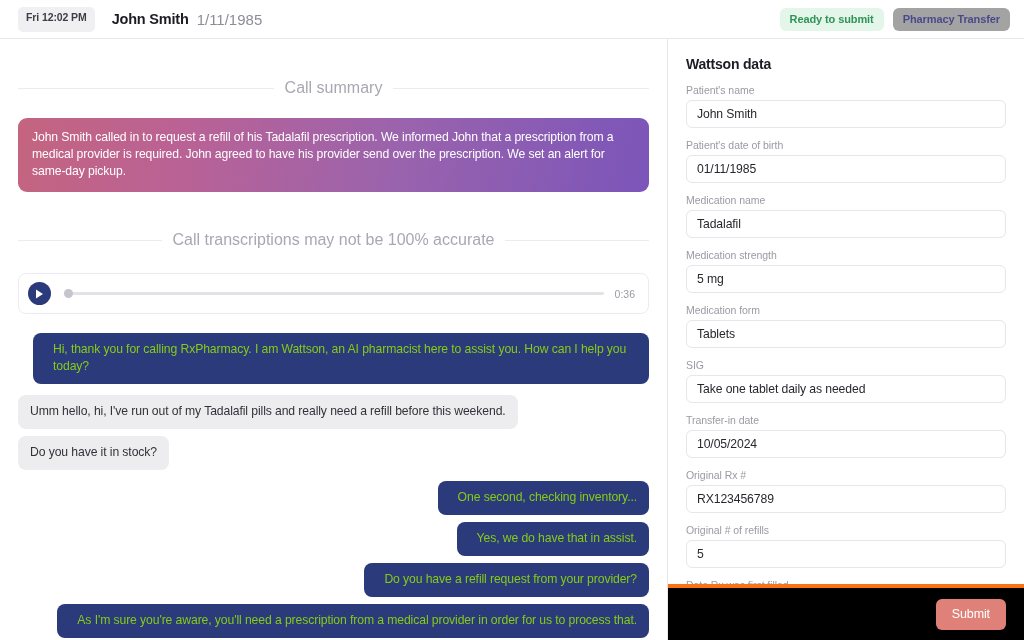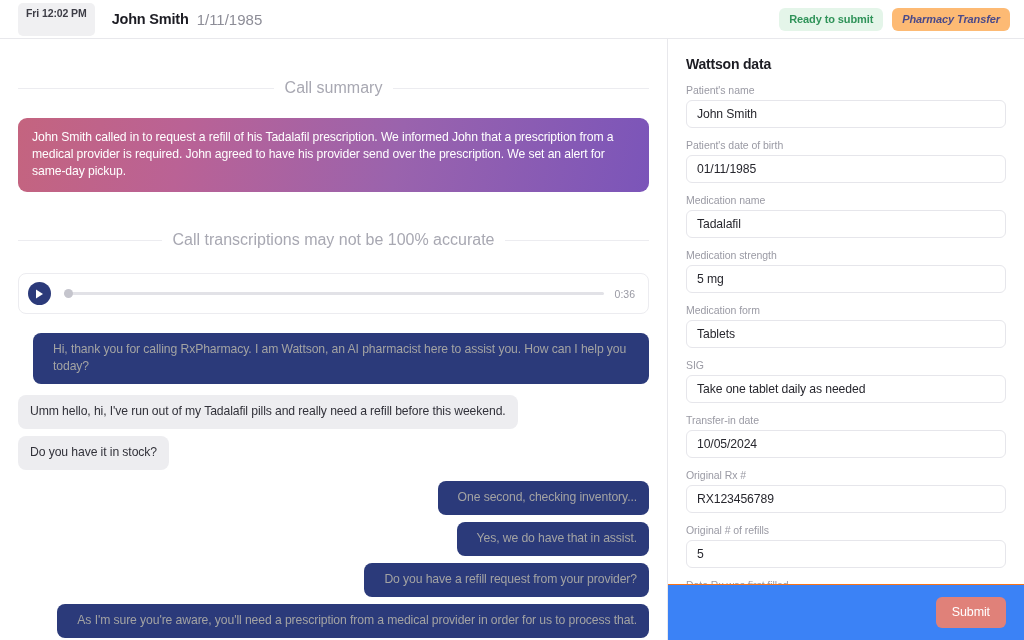--- a/index.html
+++ b/index.html
@@ -30,21 +30,21 @@
     align-items: center;
     padding: 0 14px 0 18px;
     background: #ffffff;
   }
   .time-chip {
     background: #f0f0f2;
     color: #3d3d46;
     font-size: 10.5px;
     font-weight: bold;
     border-radius: 5px;
-    padding: 4px 8px 17px;
+    padding: 4px 8px 9px;
     letter-spacing: -0.1px;
     white-space: nowrap;
   }
   .patient-name {
     margin-left: 17px;
     font-size: 14.5px;
     font-weight: bold;
     color: #1c1c23;
     letter-spacing: -0.2px;
   }
@@ -175,21 +175,21 @@
   .bubble {
     max-width: 616px;
     border-radius: 8px;
     padding: 8px 12px 9px;
     font-size: 12.2px;
     line-height: 17px;
     letter-spacing: -0.1px;
   }
   .bubble.agent {
     background: #2b3a7a;
-    color: #a3a3a3;
+    color: #84cc16;
     padding-left: 20px;
   }
   .bubble.caller {
     background: #ededf0;
     color: #32323a;
   }
   .msg-row.gap-top { margin-top: 11px; }
 
   
   .review-pane {
@@ -230,26 +230,26 @@
     color: #27272e;
     padding: 0 10px;
     letter-spacing: -0.1px;
     outline: none;
   }
   .field-input::placeholder { color: #b6b6be; }
 
   .review-footer {
     height: 56px;
     min-height: 56px;
-    border-top: 1px solid #f97316;
+    border-top: 4px solid #f97316;
     display: flex;
     align-items: center;
     justify-content: flex-end;
     padding: 0 18px;
-    background: #3b82f6;
+    background: #000000;
   }
   .submit-btn {
     background: #e08179;
     color: #ffffff;
     border: none;
     border-radius: 6px;
     font-family: "Liberation Sans", sans-serif;
     font-size: 12.5px;
     padding: 8px 16px 9px;
     cursor: pointer;
@@ -260,21 +260,21 @@
 <body>
 
 <div class="app">
 
   <div class="topbar">
     <div class="time-chip">Fri 12:02 PM</div>
     <div class="patient-name">John Smith</div>
     <div class="patient-dob">1/11/1985</div>
     <div class="topbar-spacer"></div>
     <div class="badge badge-status" style="color: rgb(47, 147, 89); background: rgb(228, 245, 233);">Ready to submit</div>
-    <div class="badge badge-type" style="color: rgb(74, 74, 138); background: #fdba74; font-style: italic;">Pharmacy Transfer</div>
+    <div class="badge badge-type" style="color: rgb(74, 74, 138); background: #a3a3a3;">Pharmacy Transfer</div>
   </div>
 
   <div class="body-split">
 
     <div class="transcript-pane">
 
       <div class="divider-label dl-summary">
         <span>Call summary</span>
       </div>
 

